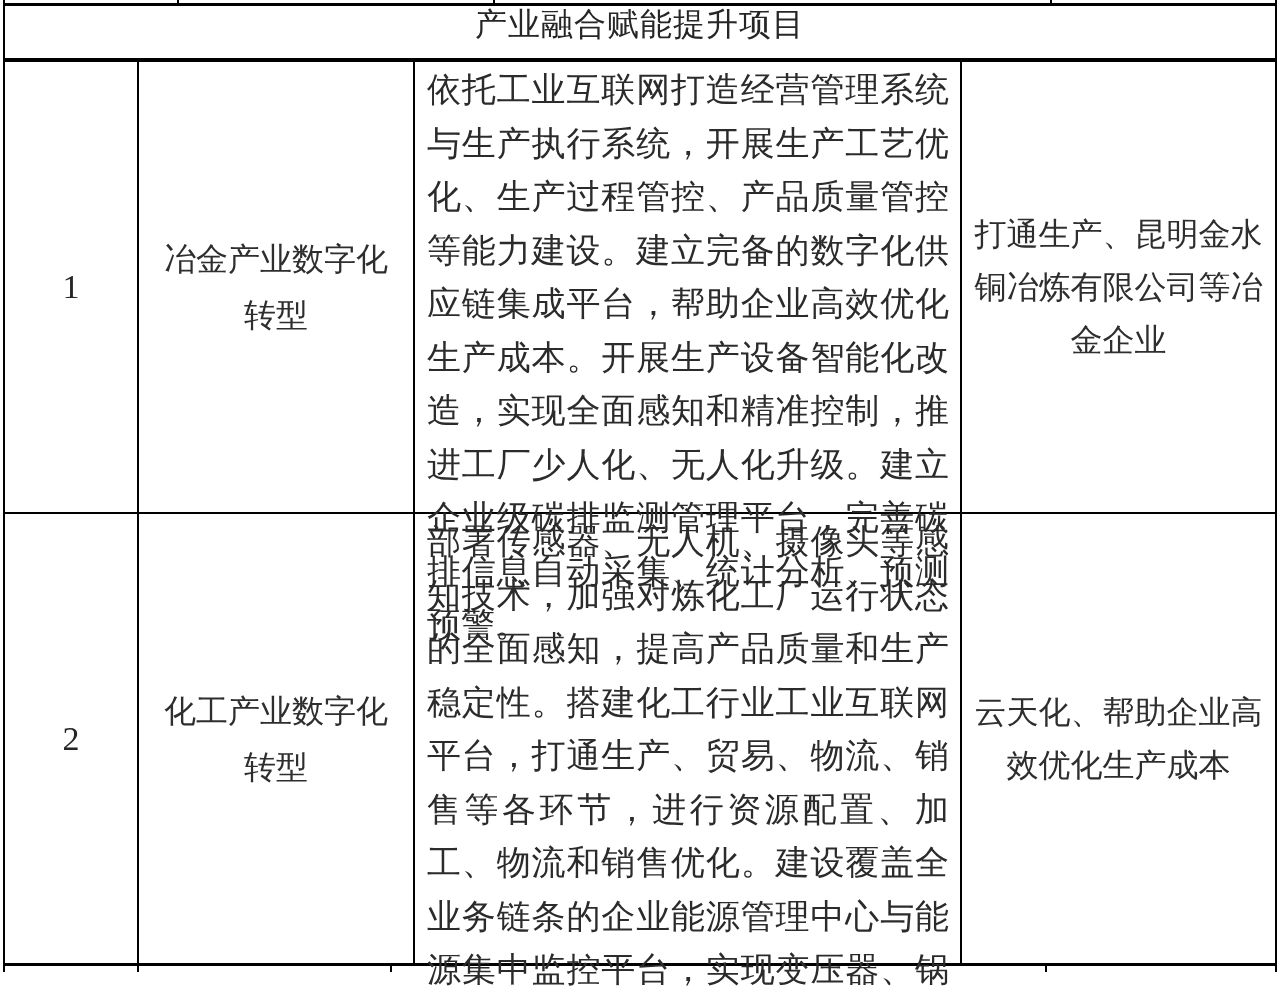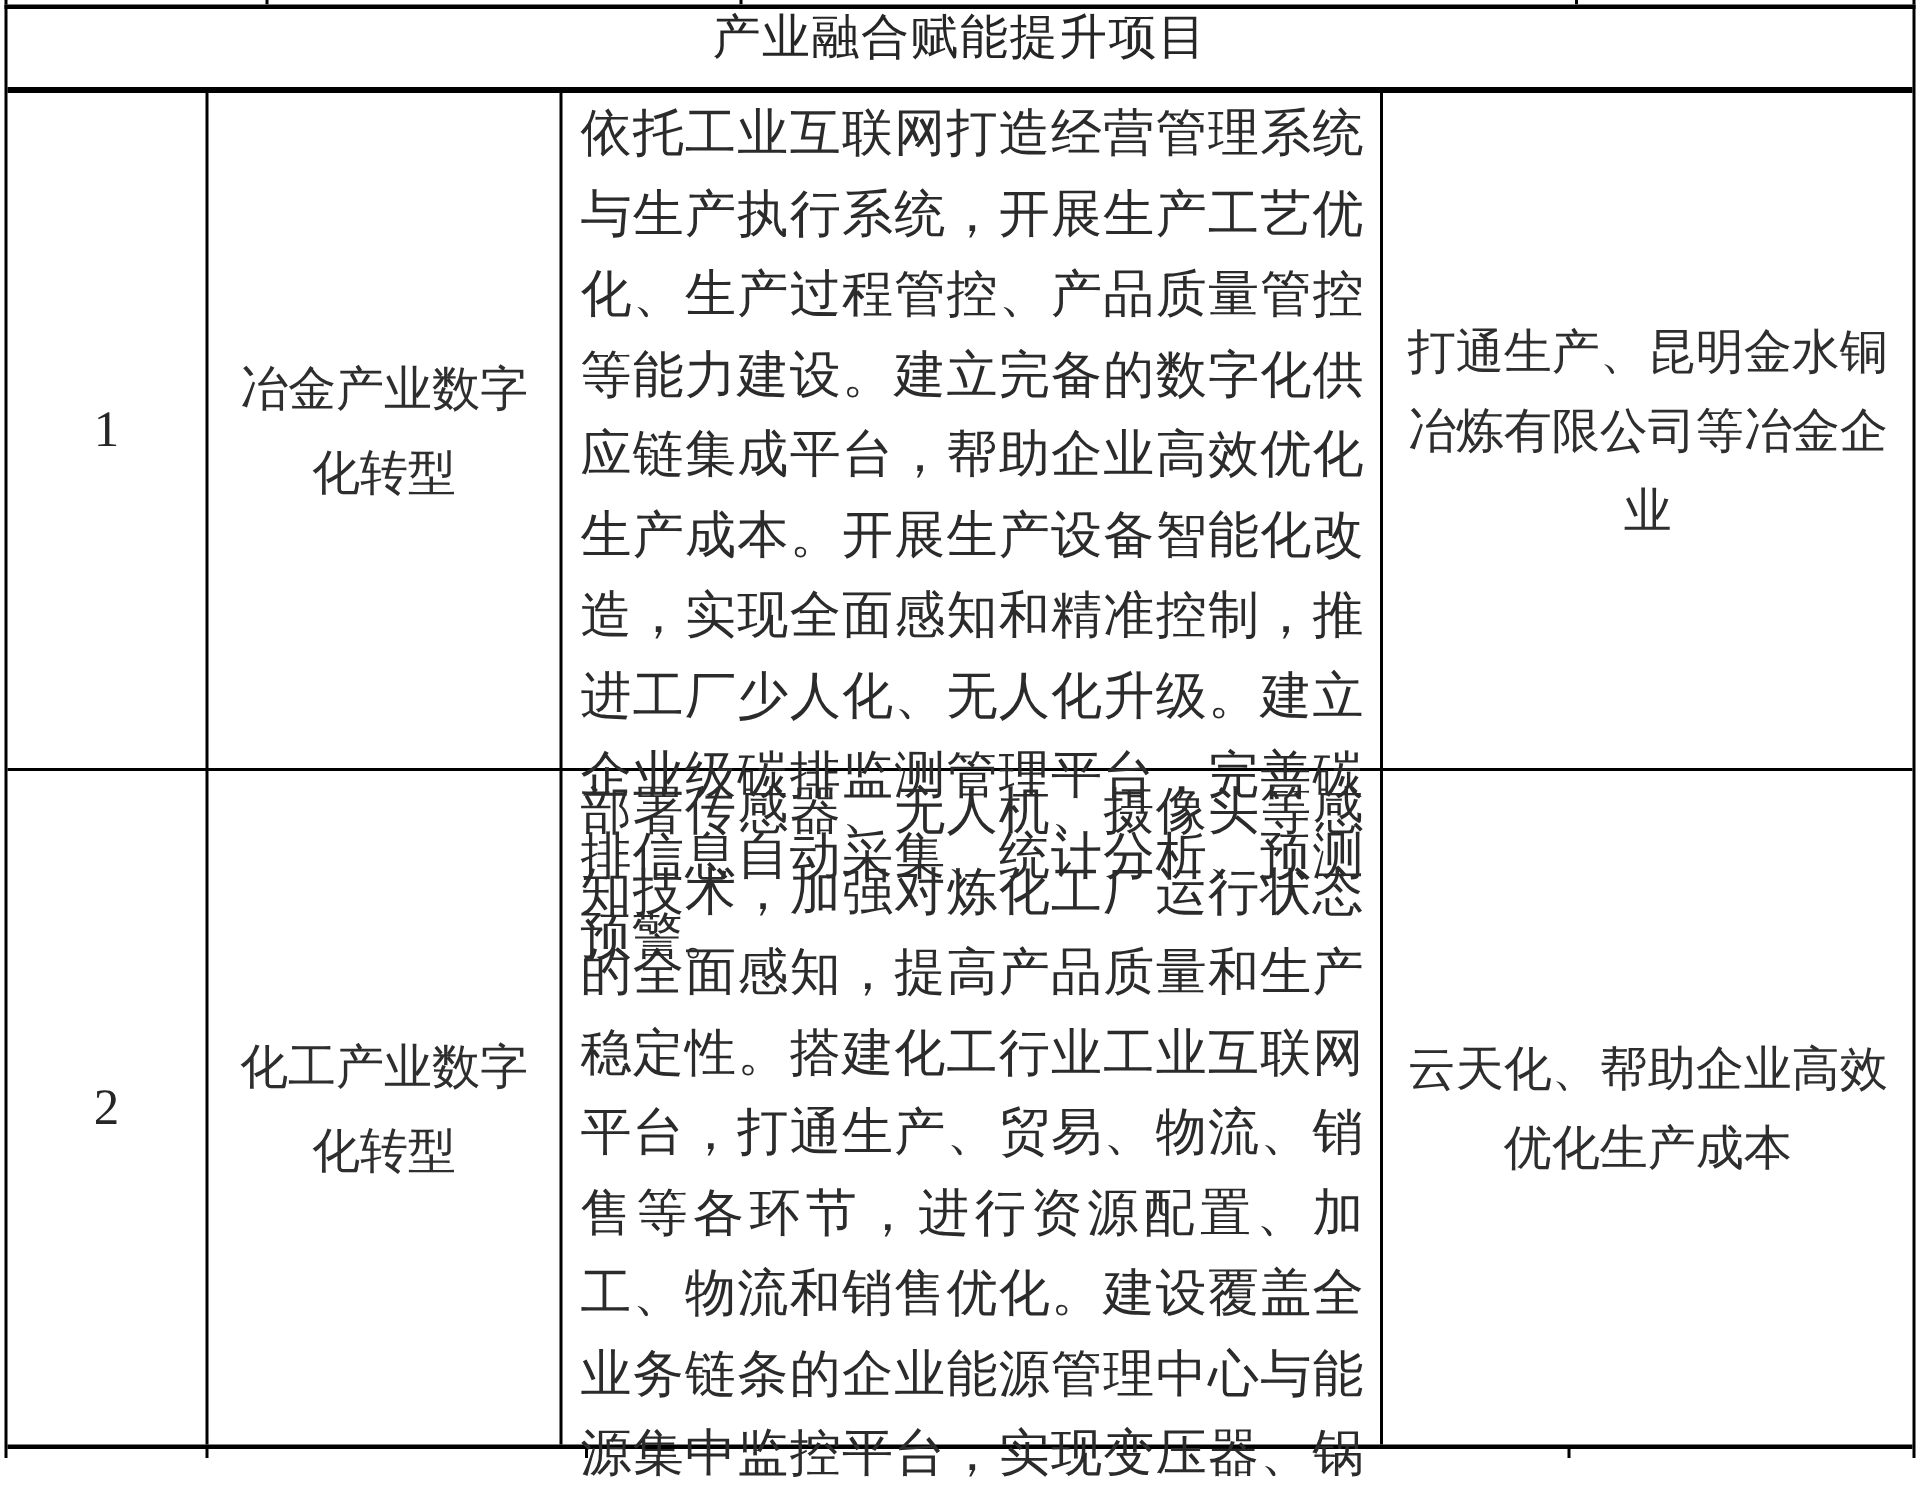--- a/index.html
+++ b/index.html
@@ -54,21 +54,21 @@
   .row.last { border-bottom: 3px solid #000; }
 
   .cell { height: 100%; }
   .c-num {
     width: 134px; border-right: 2px solid #000;
     display: flex; align-items: center; justify-content: center;
     font-family: "Liberation Serif", serif;
     font-size: 34px; color: #262626;
   }
   .c-name {
-    width: 236px; border-right: 2px solid #000;
+    width: 276px; border-right: 2px solid #000;
     display: flex; align-items: center; justify-content: center;
     text-align: center;
     font-size: 32px; line-height: 56px;
     padding: 0 12px;
   }
   .c-desc {
     width: 547px; border-right: 2px solid #000;
     font-size: 34px; line-height: 53.5px;
     padding: 1px 11px 0 12px;
     text-align: justify;

